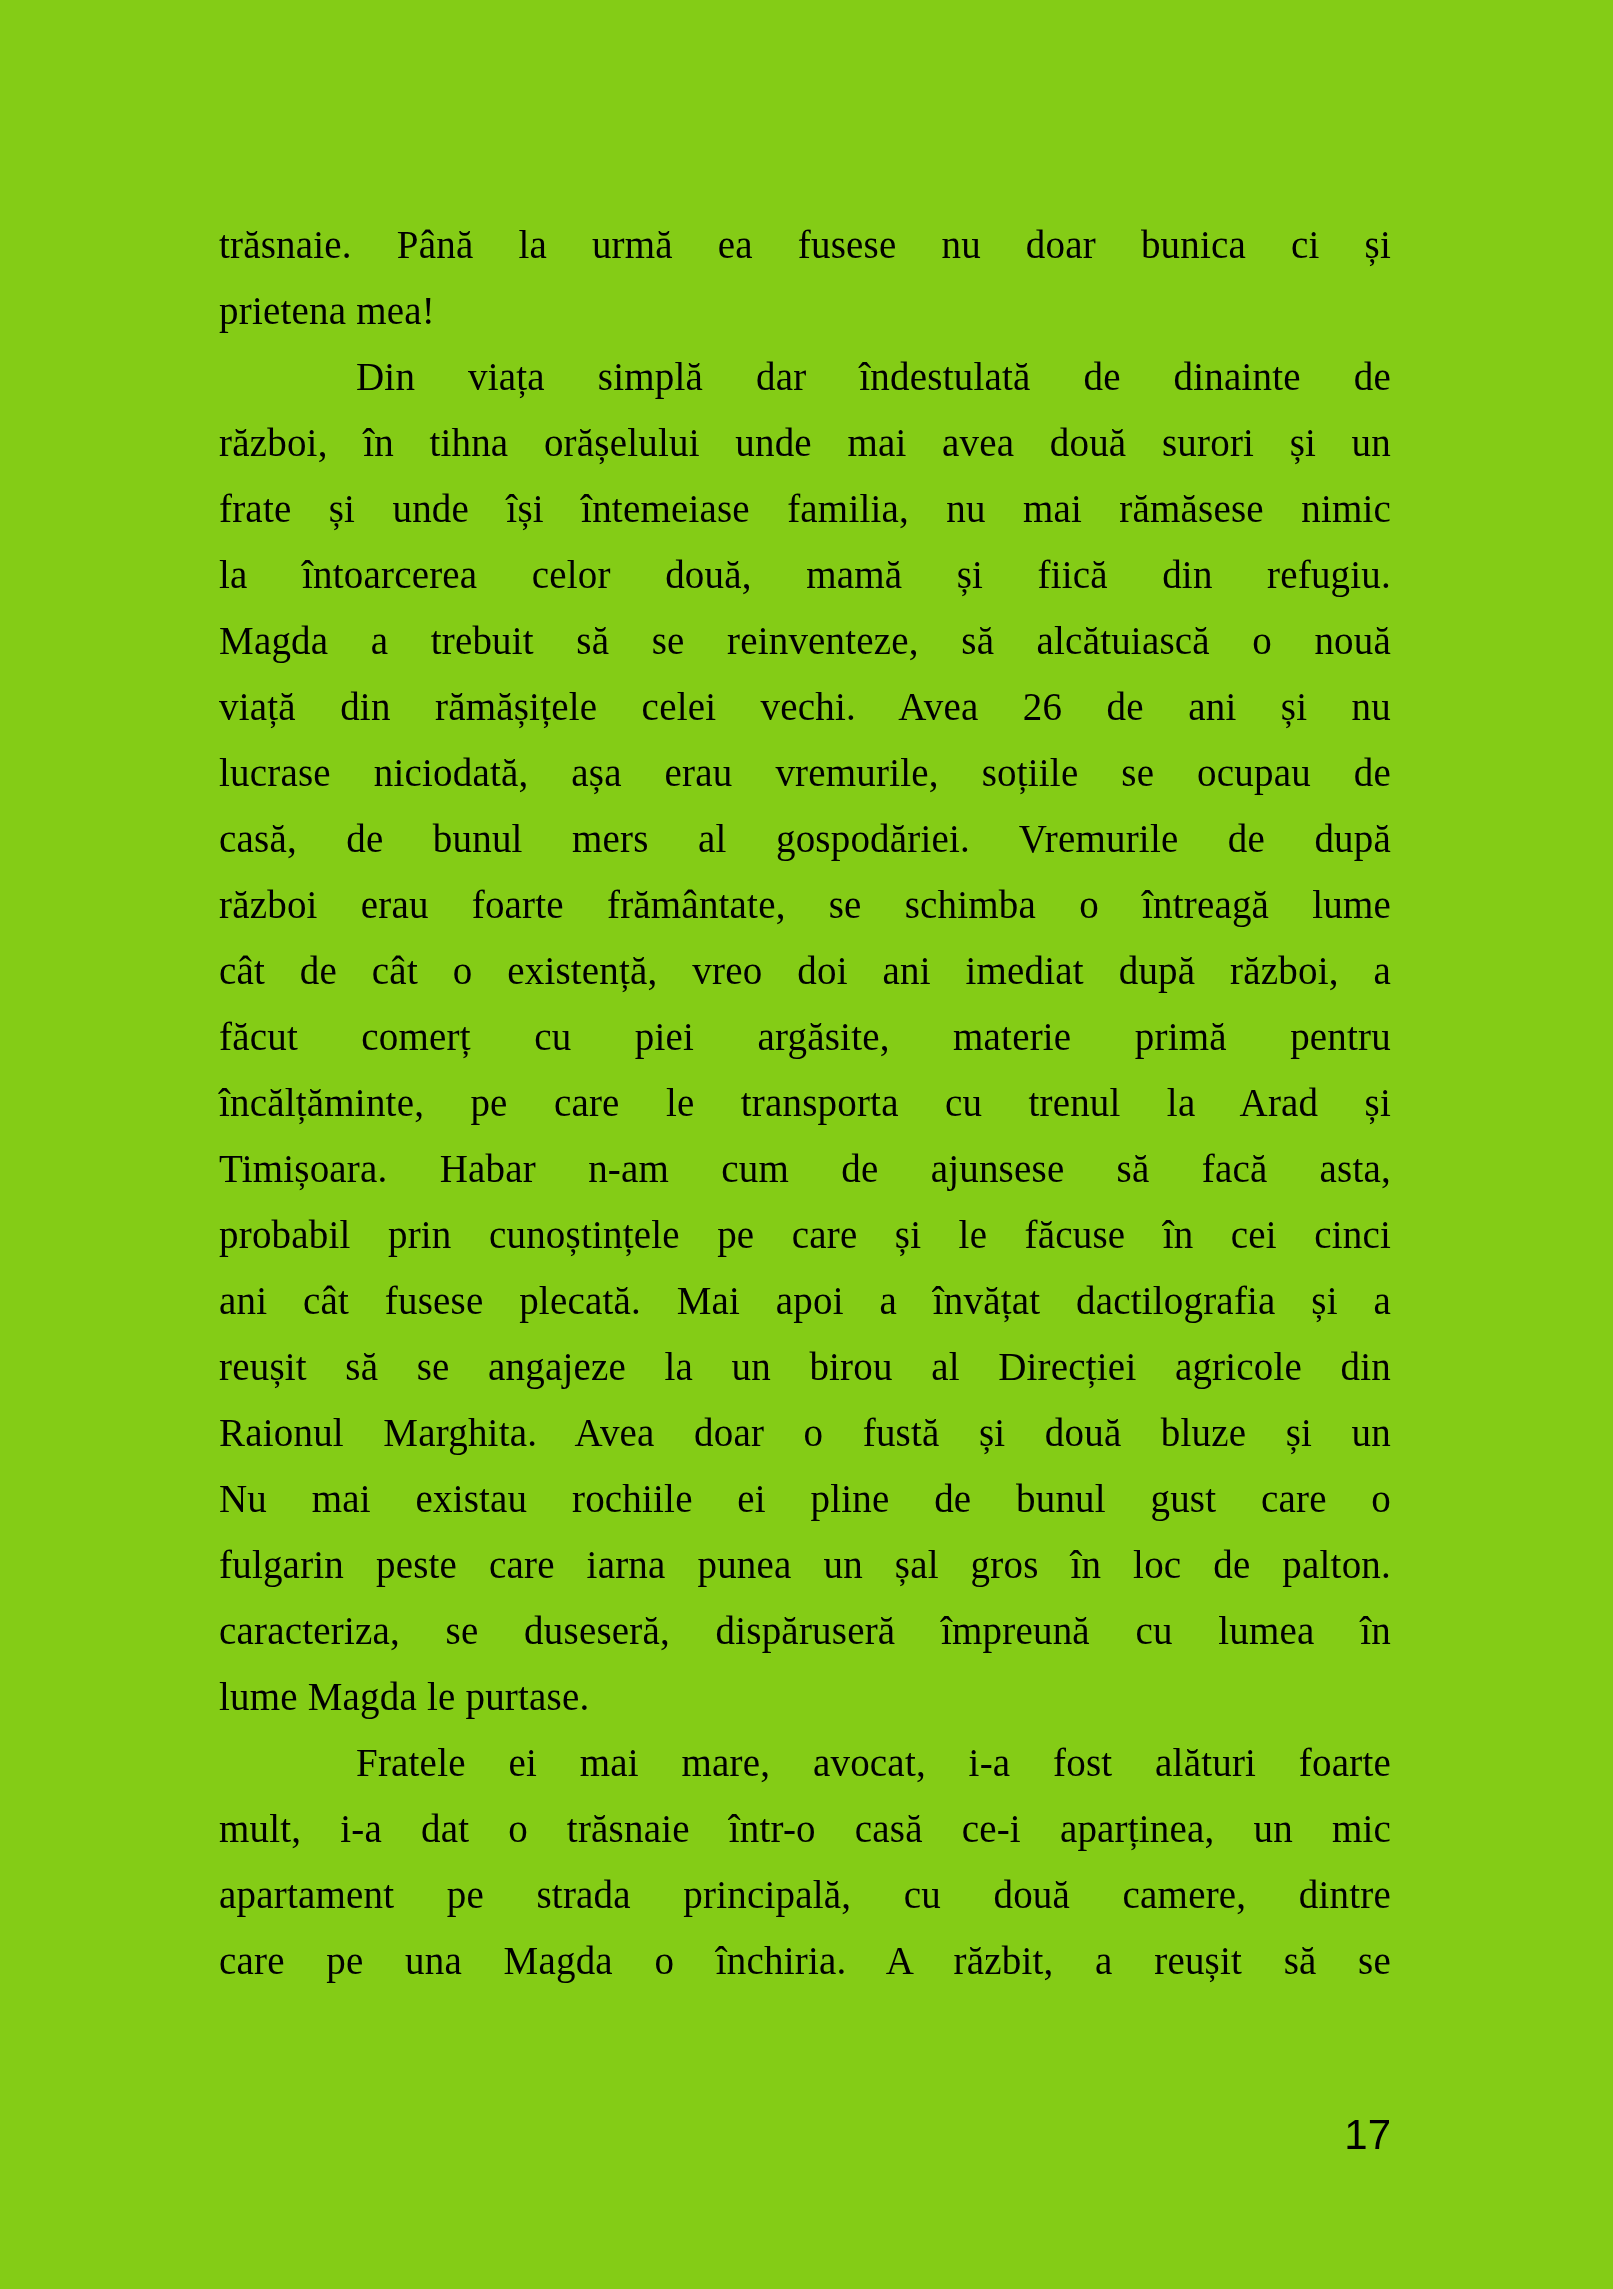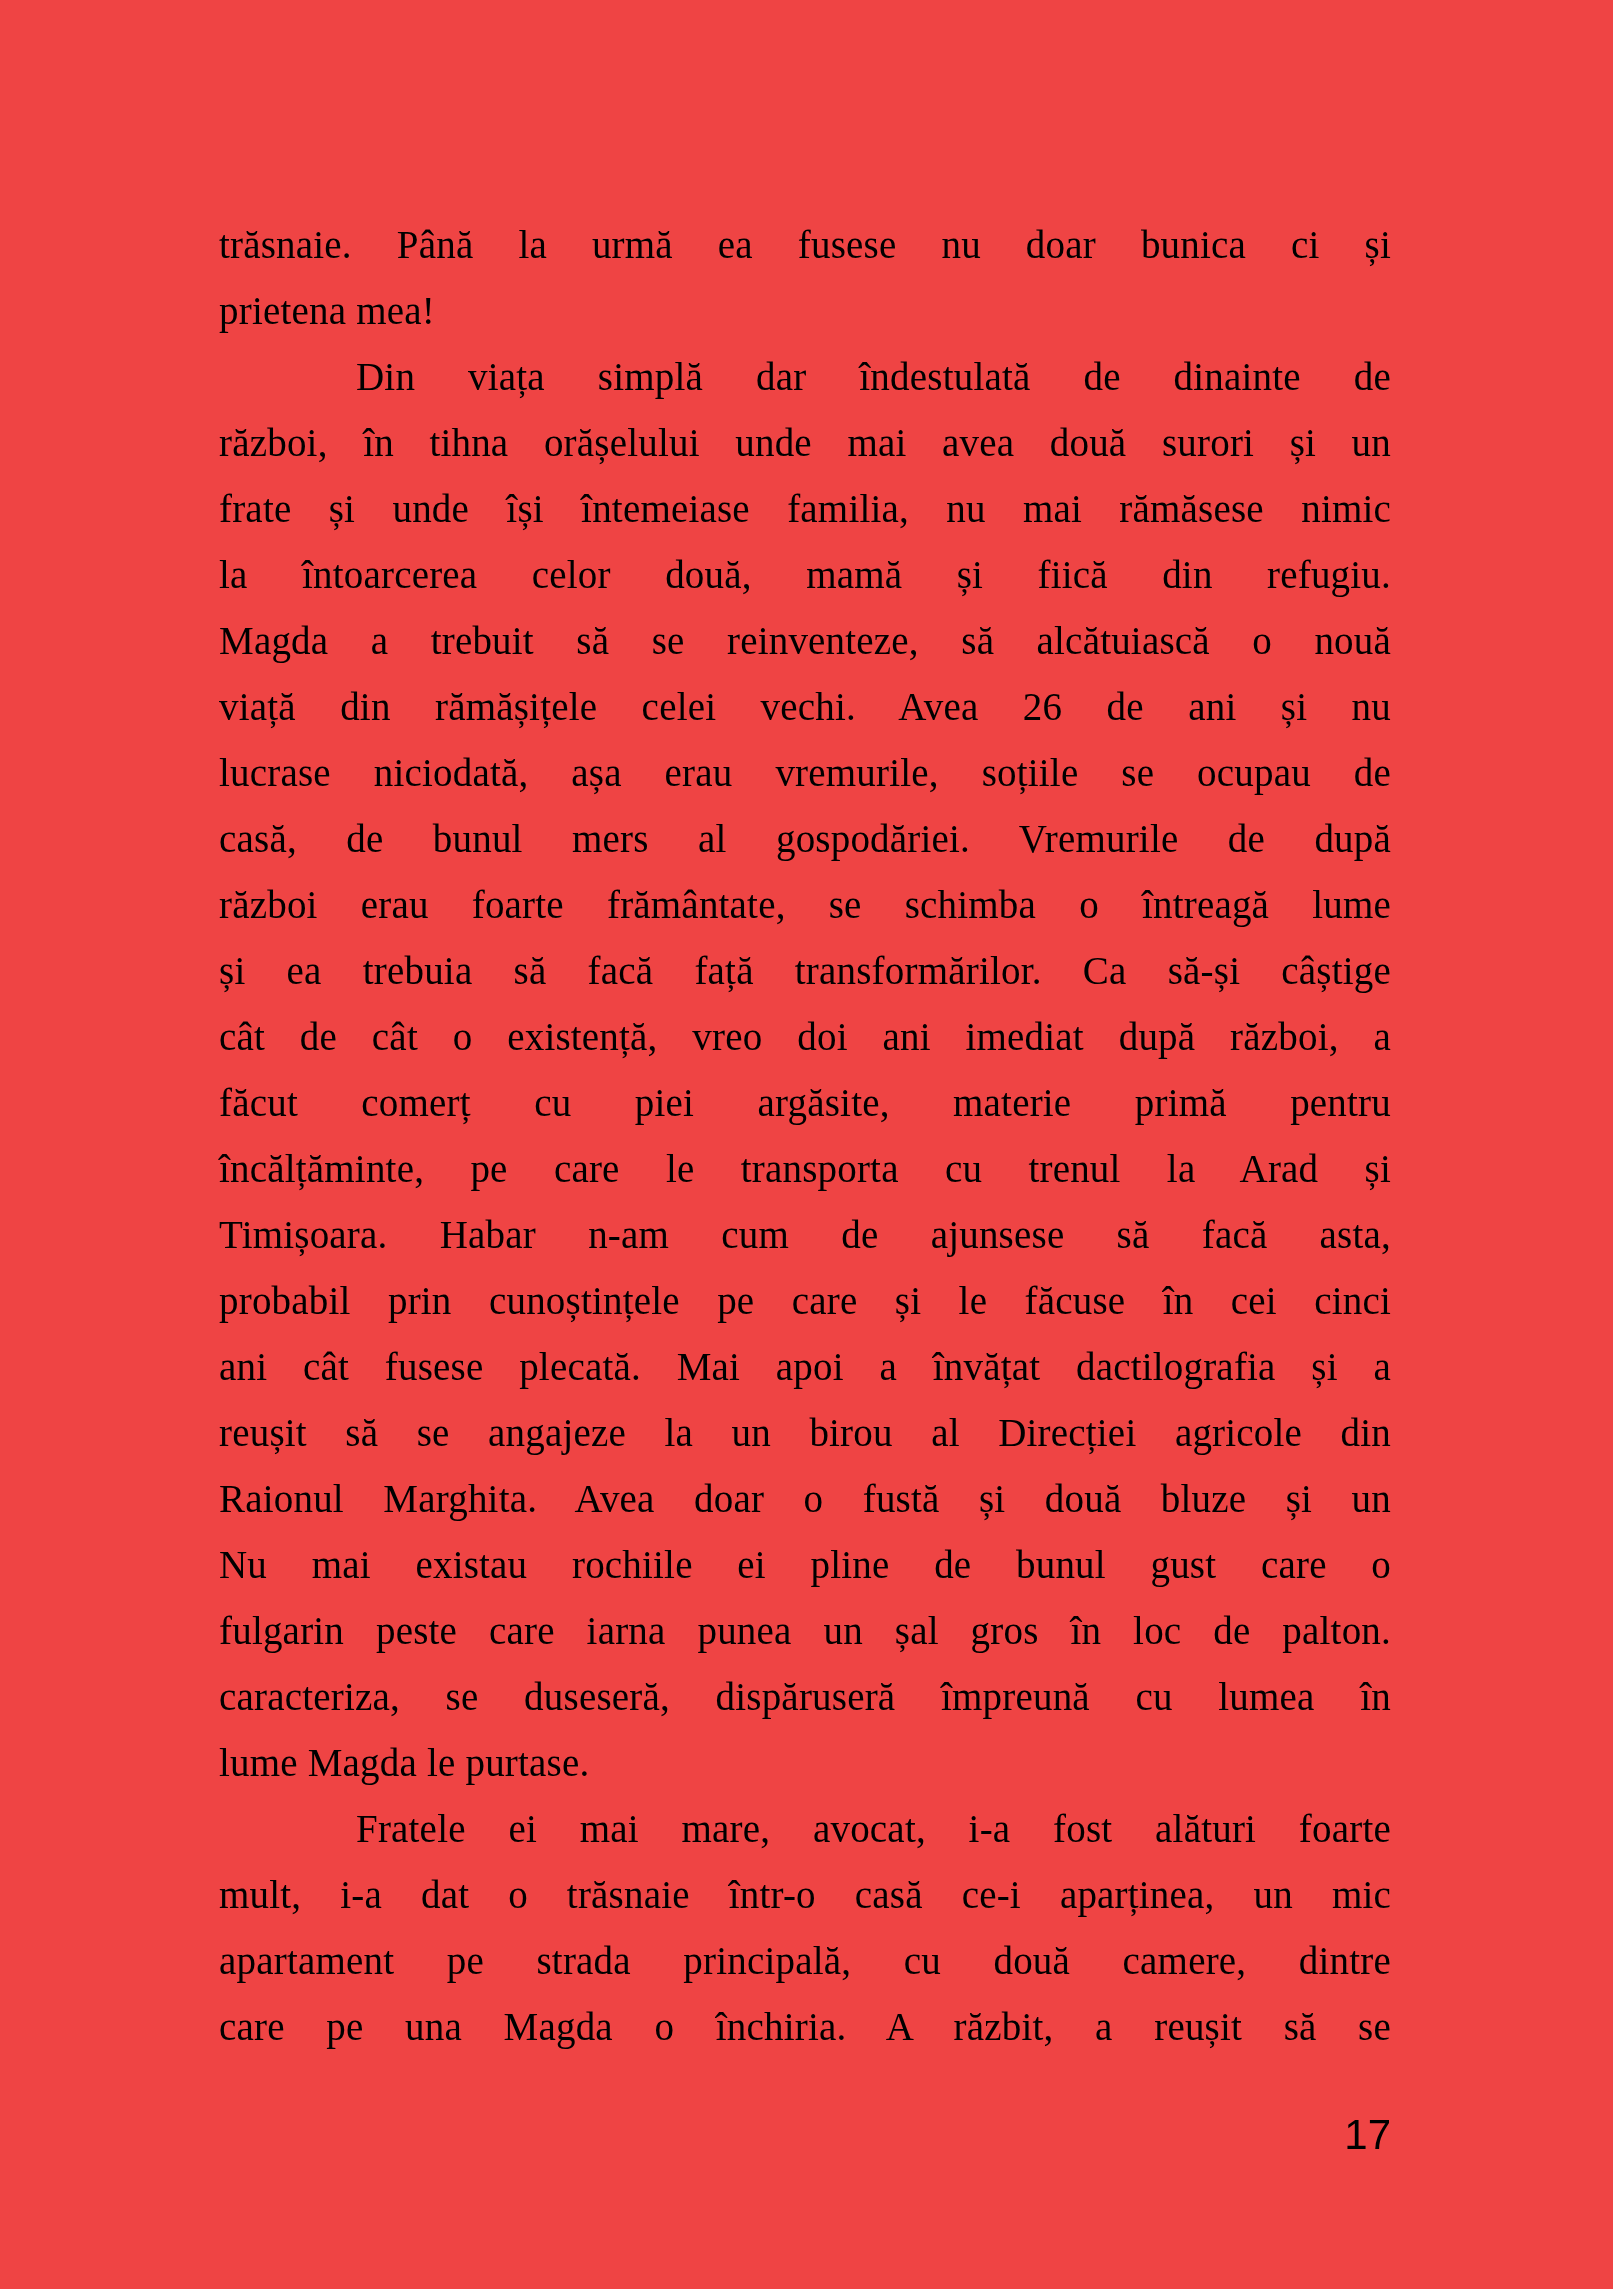--- a/index.html
+++ b/index.html
@@ -11,21 +11,21 @@
     width: 1613px;
     height: 2290px;
     position: relative;
     overflow: hidden;
     font-family: "Liberation Serif", "DejaVu Serif", serif;
     color: #000000;
   }
   .page {
     position: absolute;
     inset: 0;
-    background: #ef4444;
+    background: #84cc16;
     padding-left: 46px;
   }
   .text-block {
     position: absolute;
     left: 219px;
     top: 212px;
     width: 1172px;
   }
   .line {
     font-size: 39px;
@@ -63,21 +63,20 @@
       <div class="line no-justify">prietena mea!</div>
       <div class="line indent">Din viața simplă dar îndestulată de dinainte de</div>
       <div class="line">război, în tihna orășelului unde mai avea două surori și un</div>
       <div class="line">frate și unde își întemeiase familia, nu mai rămăsese nimic</div>
       <div class="line">la întoarcerea celor două, mamă și fiică din refugiu.</div>
       <div class="line">Magda a trebuit să se reinventeze, să alcătuiască o nouă</div>
       <div class="line">viață din rămășițele celei vechi. Avea 26 de ani și nu</div>
       <div class="line">lucrase niciodată, așa erau vremurile, soțiile se ocupau de</div>
       <div class="line">casă, de bunul mers al gospodăriei. Vremurile de după</div>
       <div class="line">război erau foarte frământate, se schimba o întreagă lume</div>
-      <div class="line">și ea trebuia să facă față transformărilor. Ca să-și câștige</div>
       <div class="line">cât de cât o existență, vreo doi ani imediat după război, a</div>
       <div class="line">făcut comerț cu piei argăsite, materie primă pentru</div>
       <div class="line">încălțăminte, pe care le transporta cu trenul la Arad și</div>
       <div class="line">Timișoara. Habar n-am cum de ajunsese să facă asta,</div>
       <div class="line">probabil prin cunoștințele pe care și le făcuse în cei cinci</div>
       <div class="line">ani cât fusese plecată. Mai apoi a învățat dactilografia și a</div>
       <div class="line">reușit să se angajeze la un birou al Direcției agricole din</div>
       <div class="line">Raionul Marghita. Avea doar o fustă și două bluze și un</div>
       <div class="line">Nu mai existau rochiile ei pline de bunul gust care o</div>
       <div class="line">fulgarin peste care iarna punea un șal gros în loc de palton.</div>

